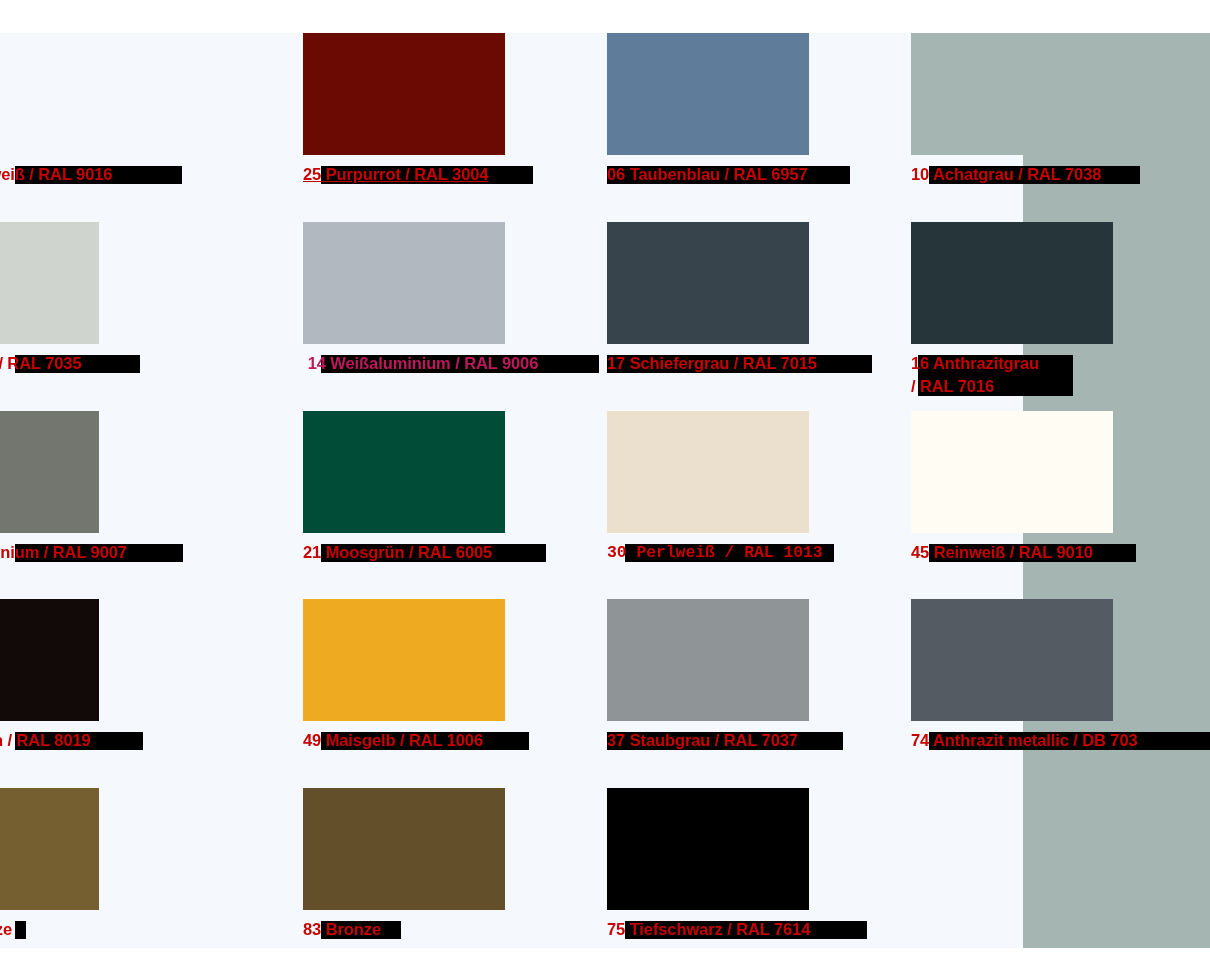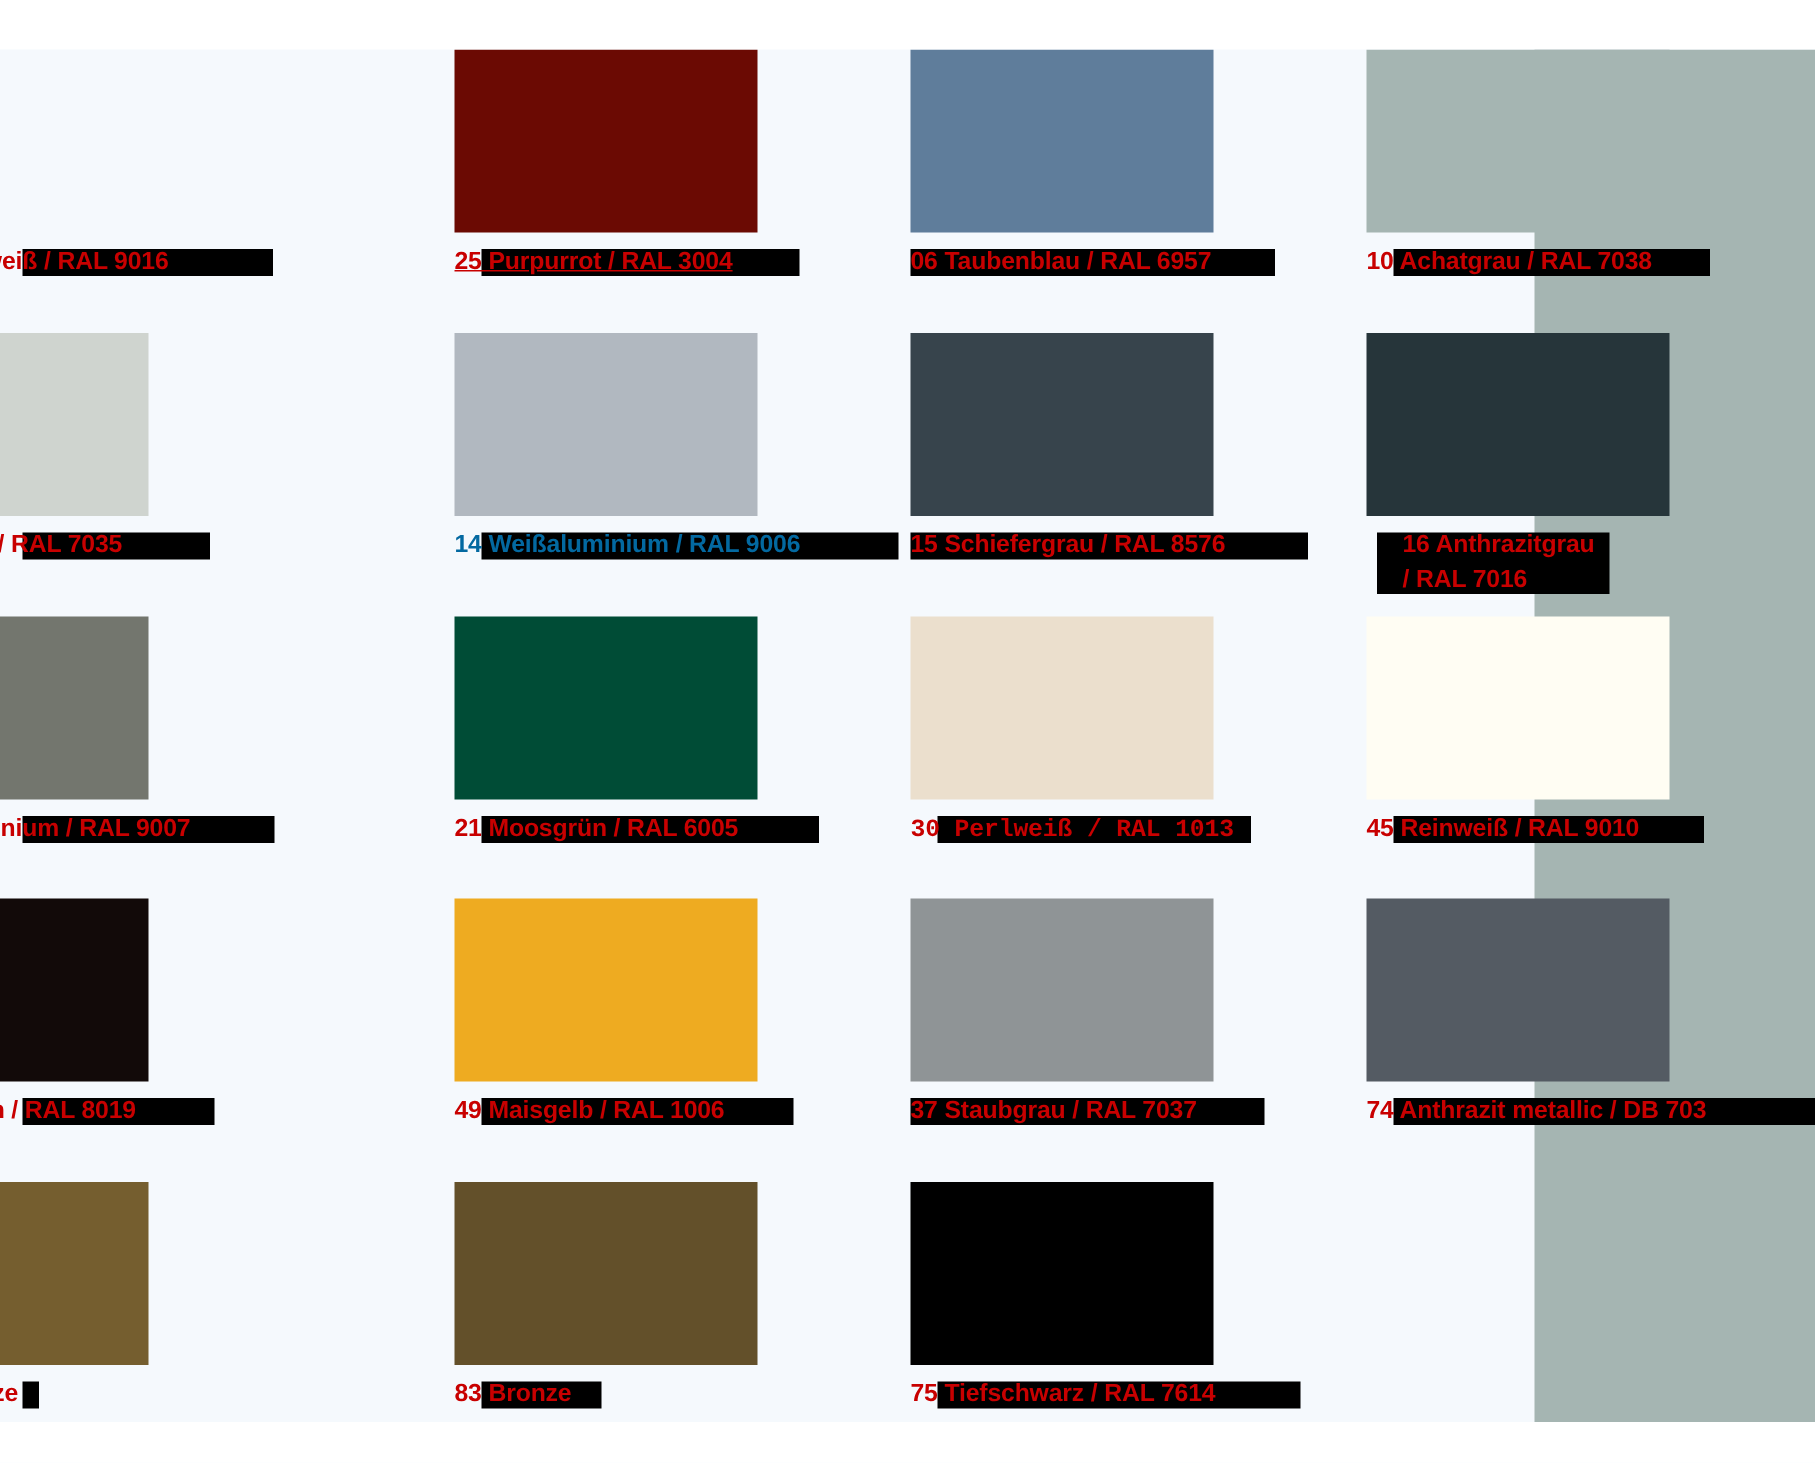--- a/index.html
+++ b/index.html
@@ -73,21 +73,21 @@
     z-index: 3;
   }
 
   
   .label-hl {
     position: absolute;
     background: #000000;
     z-index: 2;
   }
 
-  .cell--wrap .label { width: 130px; white-space: normal; margin-left: 24px; }
+  .cell--wrap .label { width: 130px; white-space: normal; }
 </style>
 </head>
 <body style="background: rgb(255, 255, 255);">
 
 <div id="page-area" style="background: rgb(245, 249, 253);">
 
   <div id="side-panel" style="background: rgb(165, 181, 178);"></div>
 
   <div id="swatch-grid">
 
@@ -117,27 +117,27 @@
 
     <div class="cell" style="left:-103px; top:189px;">
       <div class="chip" style="background-color: rgb(207, 212, 207);"></div>
       <div class="label-hl" style="left: 118px; top: 133px; width: 125px; height: 18px; background: rgb(0, 0, 0);"></div>
       <div class="label" style="color: rgb(200, 0, 0);">12 Lichtgrau / RAL 7035</div>
     </div>
 
     <div class="cell" style="left:303px; top:189px;">
       <div class="chip" style="background-color: rgb(177, 184, 192);"></div>
       <div class="label-hl" style="left: 18px; top: 133px; width: 278px; height: 18px; background: rgb(0, 0, 0);"></div>
-      <div class="label" style="color: #0369a1;">14 Weißaluminium / RAL 9006</div>
+      <div class="label" style="color: #be185d; text-align: center;">14 Weißaluminium / RAL 9006</div>
     </div>
 
     <div class="cell" style="left:607px; top:189px;">
       <div class="chip" style="background-color: rgb(55, 68, 76);"></div>
       <div class="label-hl" style="left: 0px; top: 133px; width: 265px; height: 18px; background: rgb(0, 0, 0);"></div>
-      <div class="label" style="color: rgb(200, 0, 0);">15 Schiefergrau / RAL 8576</div>
+      <div class="label" style="color: rgb(200, 0, 0);">17 Schiefergrau / RAL 7015</div>
     </div>
 
     <div class="cell cell--wrap" style="left:911px; top:189px;">
       <div class="chip" style="background-color: rgb(38, 53, 58);"></div>
       <div class="label-hl" style="left: 7px; top: 133px; width: 155px; height: 41px; background: rgb(0, 0, 0);"></div>
       <div class="label" style="color: rgb(200, 0, 0);">16 Anthrazitgrau / RAL 7016</div>
     </div>
 
     <div class="cell" style="left:-103px; top:378px;">
       <div class="chip" style="background-color: rgb(115, 118, 110);"></div>

